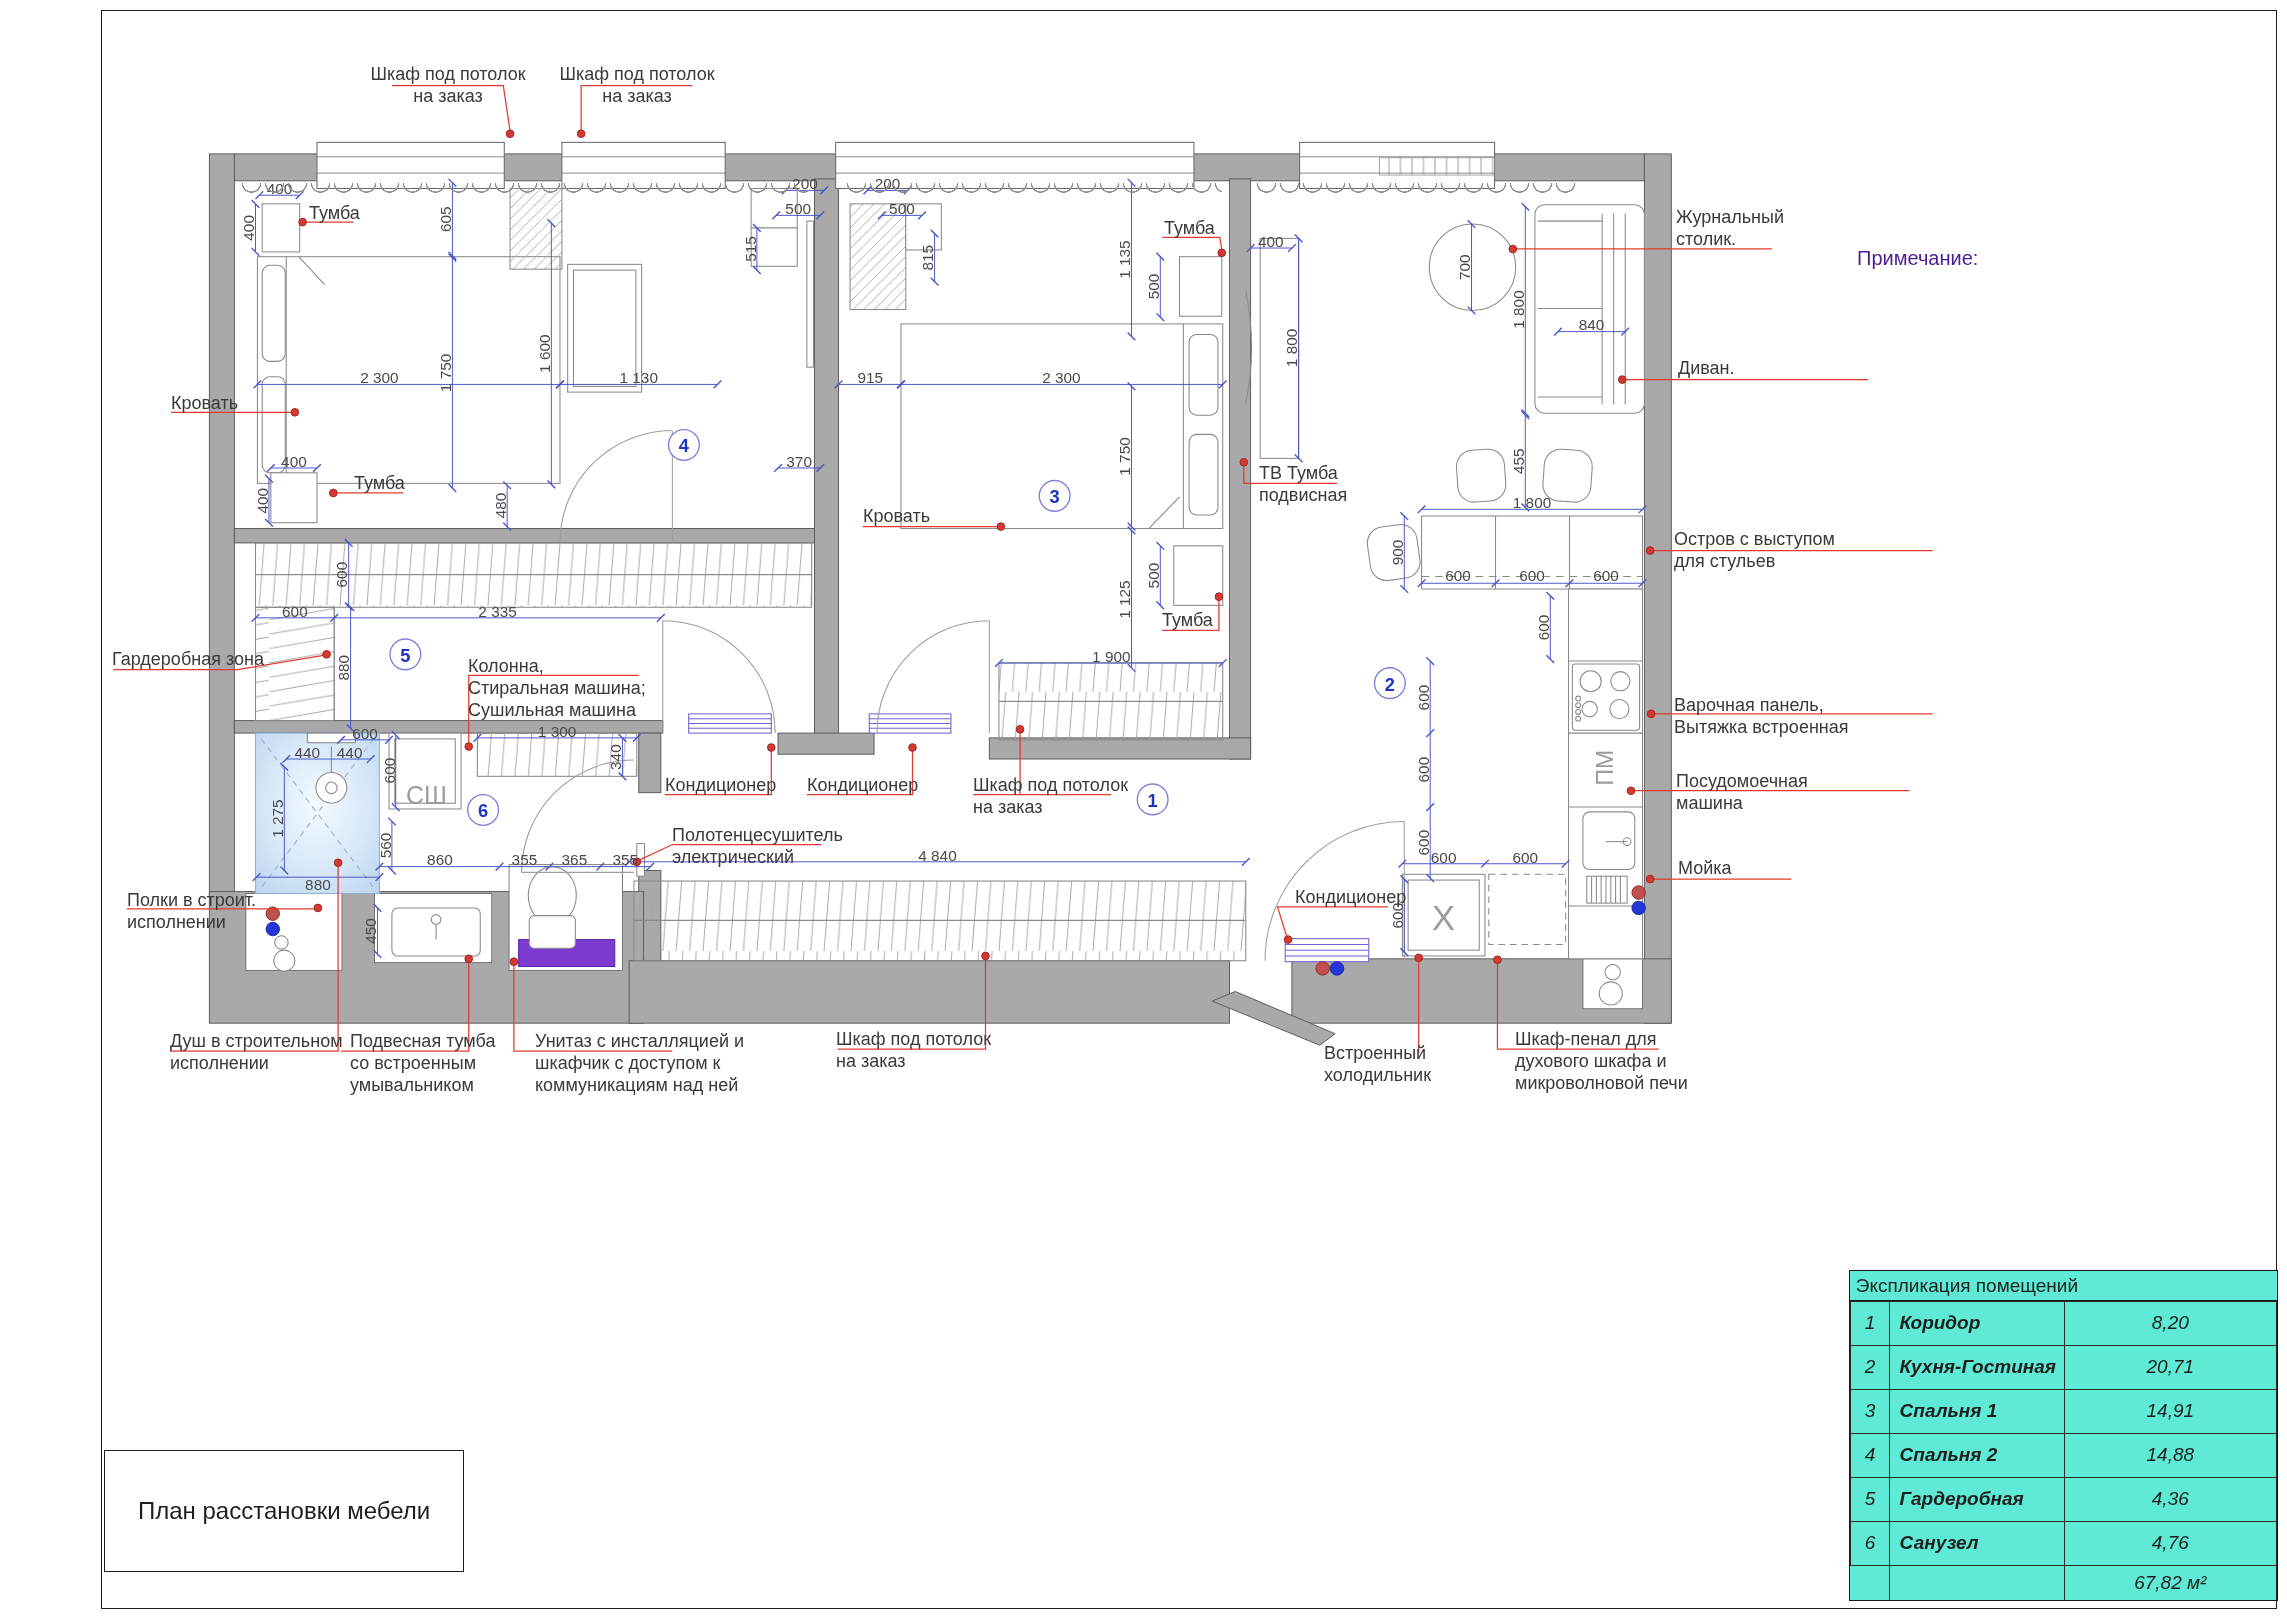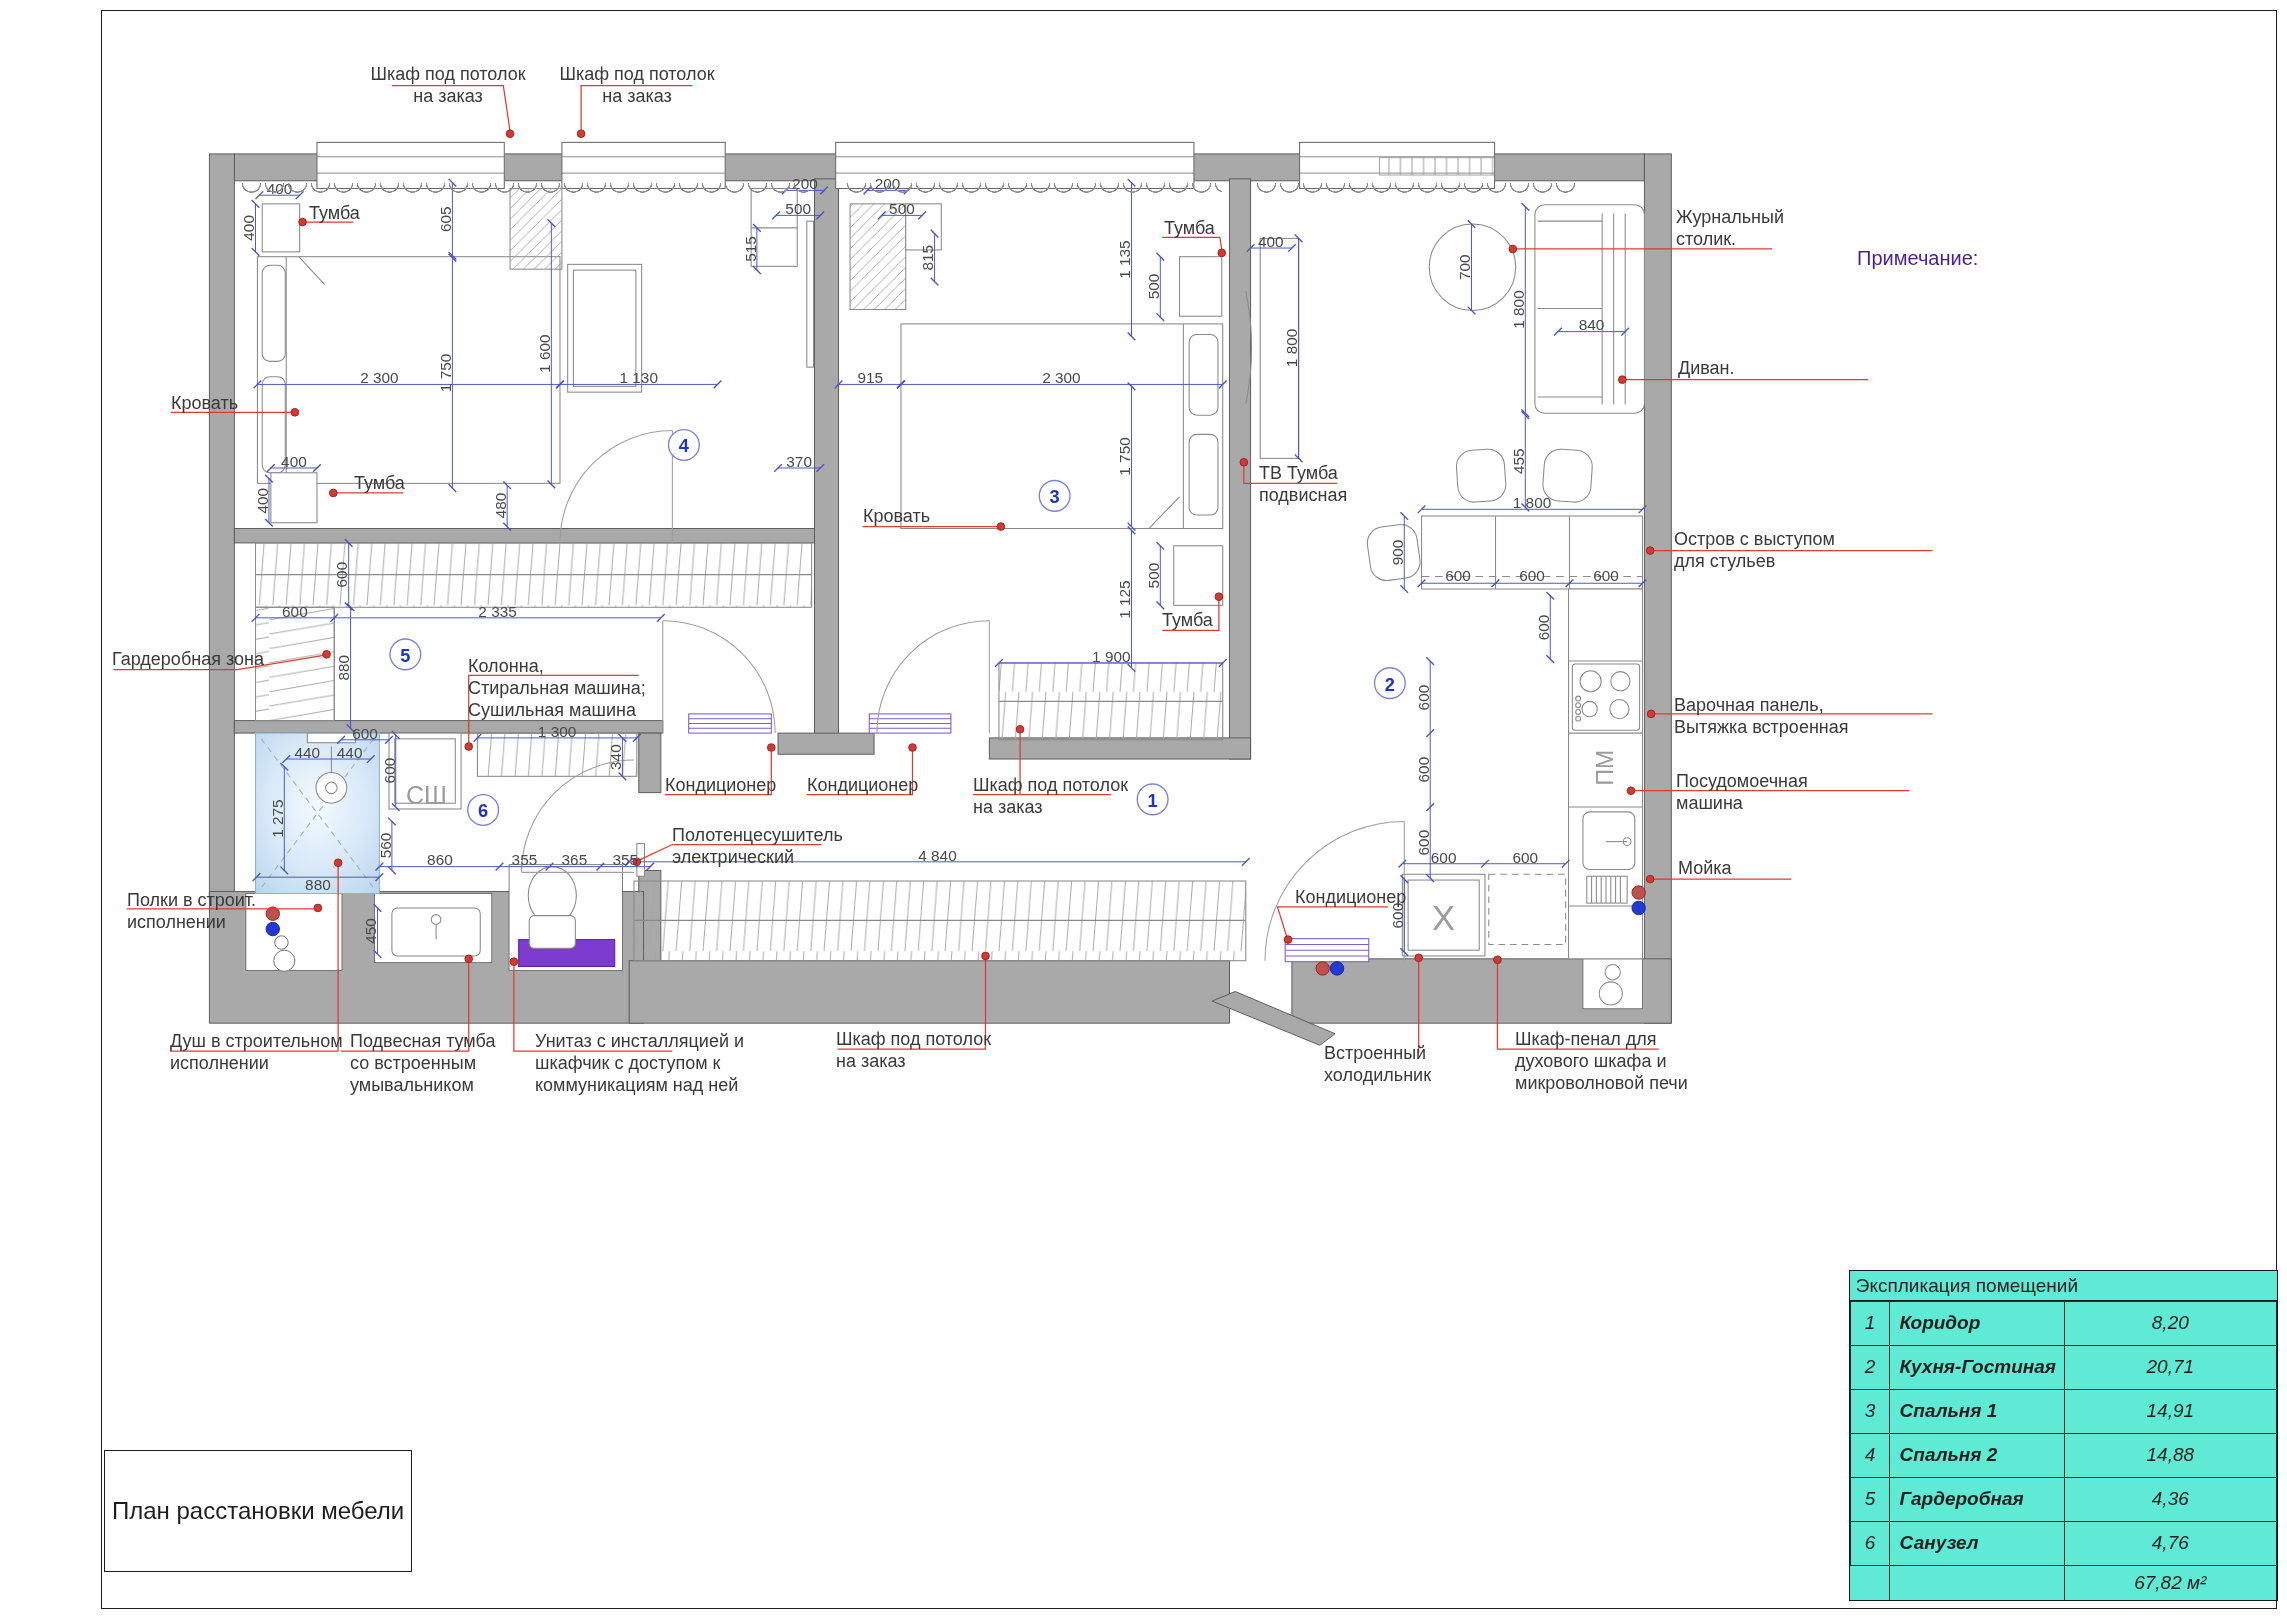--- a/index.html
+++ b/index.html
@@ -29,21 +29,21 @@
   .legend table{border-collapse:collapse;width:100%;}
   .legend td{border:1.4px solid #2a2a2a;font-size:19px;font-style:italic;color:#1e1e1e;height:41px;}
   .legend td.c1{width:36px;text-align:center;}
   .legend td.c2{width:163px;padding-left:9.6px;font-weight:bold;}
   .legend td.c3{text-align:center;}
   .legend tr.total td{height:32px;border-bottom:none;margin-top:16px;}
   .legend tr.total td.c1,.legend tr.total td.c2{border-left:none;}
   .titleblock{position:absolute;left:106px;top:1450px;display:flex;}
   .tb-cell{border:1.9px solid #1c1c1c;height:122px;display:flex;align-items:center;justify-content:center;box-sizing:border-box;background:#fff;color:#1e1e1e;}
   .tb-num{width:211px;font-style:italic;font-size:29px;}
-  .tb-title{width:308px;font-size:24px;margin-left:-1.9px;}
+  .tb-title{width:360px;font-size:24px;margin-left:-1.9px;}
 </style>
 </head>
 <body>
 
 <div class="sheet">
   <div class="border-frame"></div>
 
   <svg class="plan" viewBox="0 0 2381 1683">
     <defs>
       <marker id="tick" markerWidth="14" markerHeight="14" refX="7" refY="7" orient="auto" markerUnits="userSpaceOnUse">

